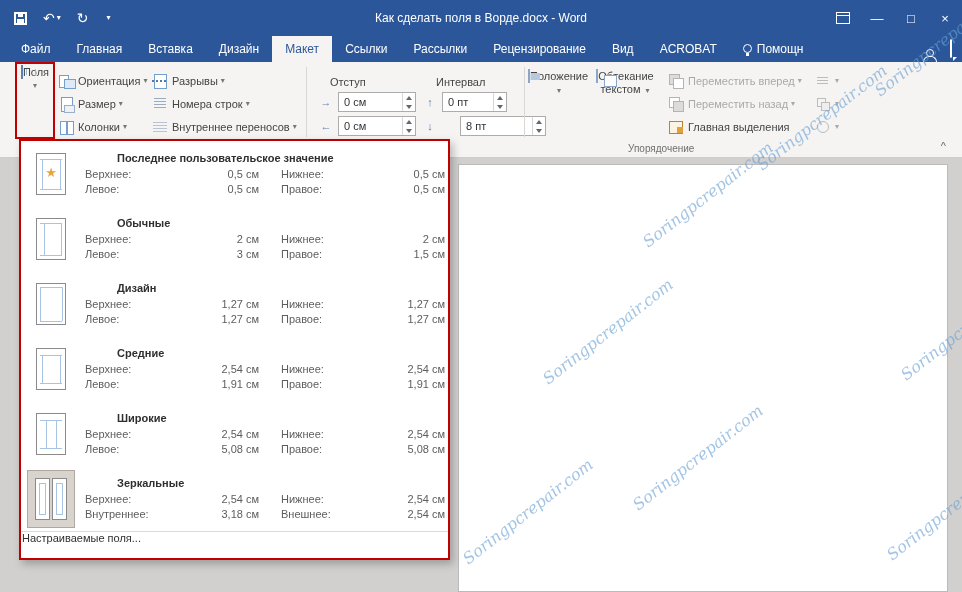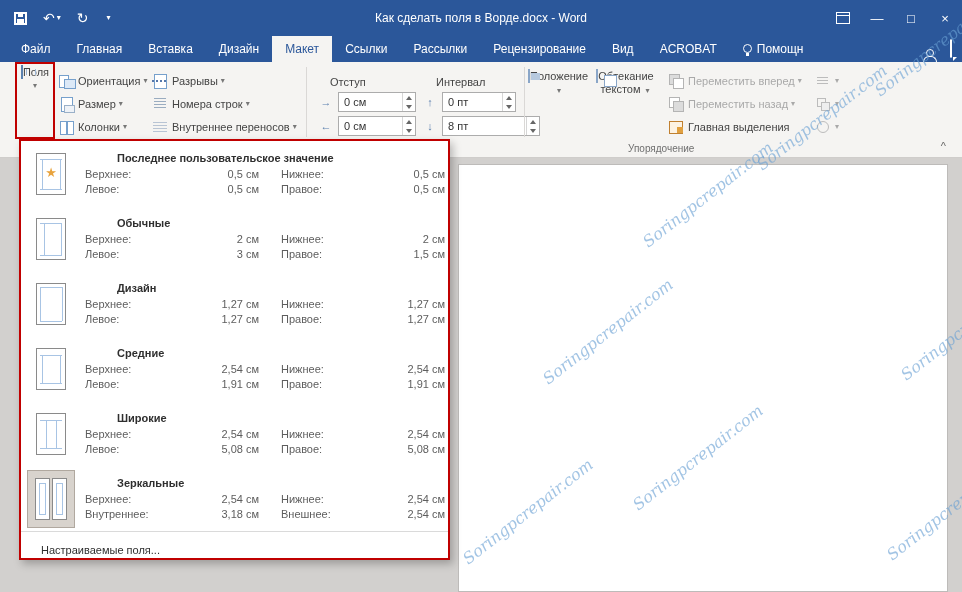--- a/index.html
+++ b/index.html
@@ -115,21 +115,21 @@
   .g-wide { --hx: 9px; --sx: 10px; --ty: 6px; --ty2: 6px; --sy: 28px; }
   .pstar { position: absolute; left: 0; right: 0; top: 11px; text-align: center; font-size: 13px; color: #e8a33d; }
   .pg2 { display: flex; gap: 2px; }
   .pgm { width: 15px; height: 42px; border: 1px solid #8a8a8a; background: #fff; position: relative; }
   .pgm::before { content: ""; position: absolute; inset: 4px 3px; border: 1px solid #a8c4e4; }
   .pbody { flex: 1; }
   .ptitle { font-size: 11px; font-weight: bold; color: #2f2f2f; margin-bottom: 4px; padding-left: 32px; }
   .pgrid { display: grid; grid-template-columns: 110px 64px 108px 78px; row-gap: 3px; font-size: 11px; color: #5d5d5d; }
   .plbl.p2 { padding-left: 22px; }
   .pval { text-align: right; }
-  .mfooter { height: 25px; border-top: 1px solid #dadada; display: flex; align-items: flex-end; padding-left: 20px; font-size: 11px; color: #2f2f2f; cursor: default; }
+  .mfooter { height: 25px; border-top: 1px solid #dadada; display: flex; align-items: flex-start; padding-left: 1px; font-size: 11px; color: #2f2f2f; cursor: default; }
 </style>
 </head>
 <body>
 
 <div class="app">
 
   <div class="titlebar">
     <div class="qat">
       <span class="qat-btn">
           <span class="ic-save"></span>
@@ -249,33 +249,33 @@
           <i>
             <span class="tri-up"></span>
           </i>
           <i>
             <span class="tri-down"></span>
           </i>
         </span>
     </div>
 
     <span class="mic" style="left:422px;top:30px">↑</span>
-    <div class="spin" style="left:442px;top:30px;width:74px">
+    <div class="spin" style="left:442px;top:30px;width:65px">
       <span class="spin-val">0 пт</span>
       <span class="spin-arrows">
           <i>
             <span class="tri-up"></span>
           </i>
           <i>
             <span class="tri-down"></span>
           </i>
         </span>
     </div>
     <span class="mic" style="left:422px;top:54px">↓</span>
-    <div class="spin" style="left:442px;top:54px;width:98px">
+    <div class="spin" style="left:460px;top:54px;width:86px">
       <span class="spin-val">8 пт</span>
       <span class="spin-arrows">
           <i>
             <span class="tri-up"></span>
           </i>
           <i>
             <span class="tri-down"></span>
           </i>
         </span>
     </div>

